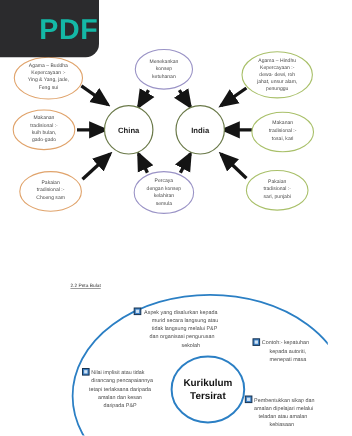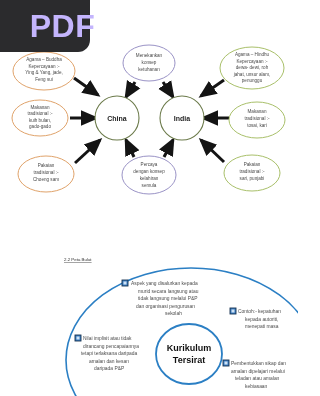--- a/index.html
+++ b/index.html
@@ -15,21 +15,21 @@
 
   
   .pdf-badge{
     position:absolute;left:0;top:0;width:90px;height:52px;
     background:#2b2b2d;
     border-bottom-right-radius:12px;
     display:flex;align-items:center;justify-content:center;
     z-index:30;
   }
   .pdf-badge span{
-    color:#c4b5fd;font-size:32px;font-weight:bold;letter-spacing:0.5px;
+    color:#14b8a6;font-size:26px;font-weight:bold;letter-spacing:0.5px;
     font-family:"Liberation Sans", sans-serif;line-height:1;margin-left:35px;
   }
 
   
   .diagram-one{position:absolute;left:0;top:0;width:298px;height:208px;}
   .diagram-two{position:absolute;left:0;top:232px;width:298px;height:168px;padding-left:39px;}
   svg{display:block;}
 
   .node-label{
     font-family:"Liberation Sans", sans-serif;

